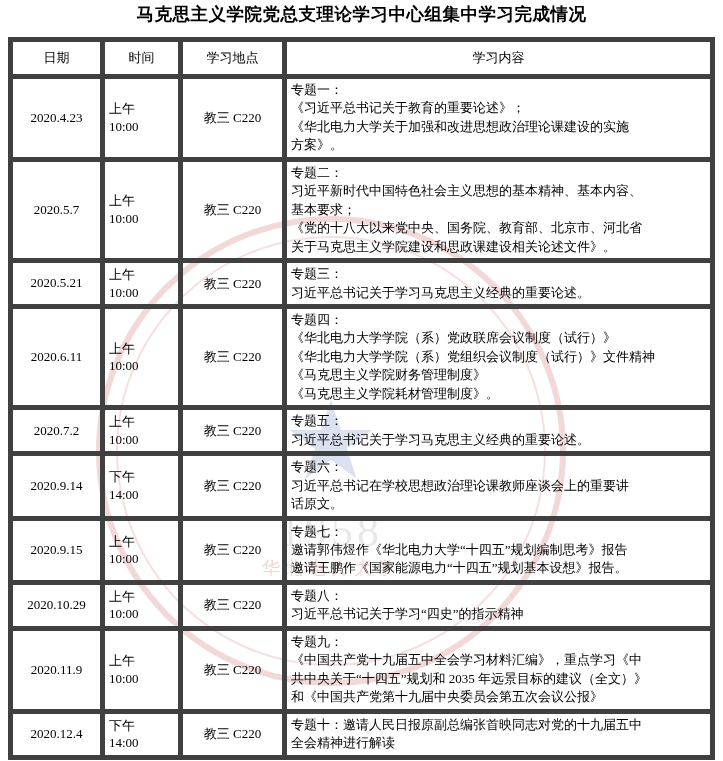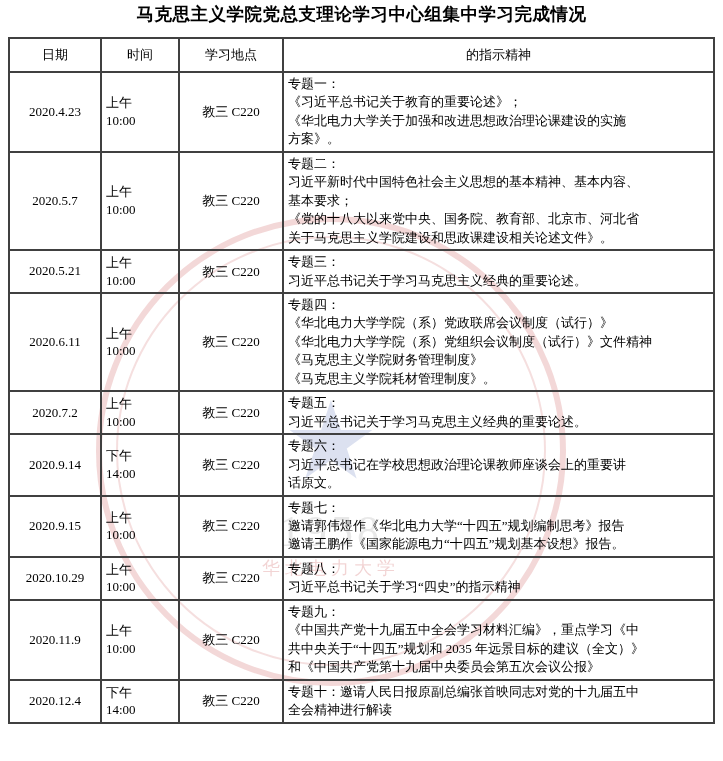--- a/index.html
+++ b/index.html
@@ -87,21 +87,21 @@
   table.sheet {
     position: relative;
     z-index: 2;
     border-collapse: collapse;
     margin: 0 8px;
     width: 707px;
     table-layout: fixed;
     background: transparent;
   }
   table.sheet td, table.sheet th {
-    border: 2px solid #404040;
+    border: 5px solid #404040;
     padding: 2px 4px;
     vertical-align: middle;
     font-size: 13px;
     color: #000;
     background: transparent;
   }
   thead th {
     text-align: center;
     font-weight: normal;
     height: 28px;
@@ -158,21 +158,21 @@
       <col class="col-date">
       <col class="col-time">
       <col class="col-place">
       <col class="col-content">
     </colgroup>
     <thead>
       <tr>
         <th>日期</th>
         <th>时间</th>
         <th>学习地点</th>
-        <th>的指示精神</th>
+        <th>学习内容</th>
       </tr>
     </thead>
     <tbody>
 
       <tr>
         <td class="c-date">2020.4.23</td>
         <td class="c-time">
           <span class="ampm">上午</span>
           <span class="clock">10:00</span>
         </td>

